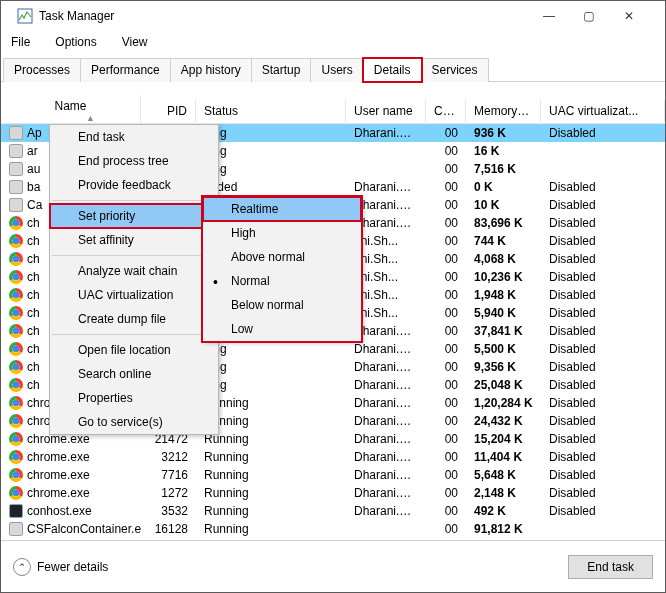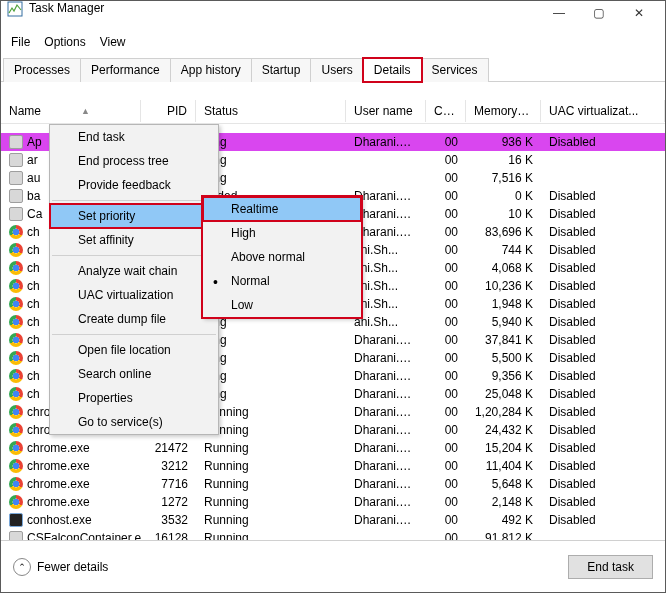--- a/index.html
+++ b/index.html
@@ -1,52 +1,52 @@
 <!DOCTYPE html>
 <html><head>
 <meta charset="utf-8">
 <style>
 * { margin: 0; padding: 0; box-sizing: border-box; font-family: "Segoe UI", Tahoma, sans-serif; font-size: 12px; }
 body { width: 666px; height: 593px; background: #fff; border: 1px solid #5a5a5a; display: flex; flex-direction: column; overflow: hidden; }
 
-.titlebar { display: flex; height: 30px; padding: 0 6px; }
+.titlebar { display: flex; align-items: center; height: 30px; padding: 0 16px; }
 .titlebar .icon { width: 16px; height: 16px; margin-right: 6px; display: inline-flex; align-items: center; justify-content: center; }
 .titlebar .title { flex: 1; font-size: 12px; }
 .titlebar .ctrl { width: 40px; height: 24px; display: flex; align-items: center; justify-content: center; color: #333; }
 
-.menubar { display: flex; padding: 2px 6px 4px; gap: 6px; }
+.menubar { display: flex; padding: 2px 6px 4px; gap: 17px; }
 .menubar span { padding: 2px 4px; }
 
 .tabstrip { display: flex; border-bottom: 1px solid #d0d0d0; padding-left: 2px; margin-top: 2px; }
 .tabstrip .tab { padding: 4px 10px; border: 1px solid #d0d0d0; border-bottom: none; margin-right: -1px; background: #f7f7f7; position: relative; top: 1px; }
 .tabstrip .tab.active { background: #fff; border-bottom: 1px solid #fff; z-index: 2; }
 .tabstrip .tab.hl { outline: 2px solid #d0021b; outline-offset: -1px; }
 
 .header-row { display: flex; border-bottom: 1px solid #e5e5e5; margin-top: 16px; height: 26px; align-items: center; }
-.header-cell { padding: 4px 8px; border-right: 1px solid #e5e5e5; overflow: hidden; white-space: nowrap; text-overflow: ellipsis; }
+.header-cell { padding: 4px 8px; border-right: 1px solid #e5e5e5; overflow: hidden; white-space: nowrap; text-overflow: ellipsis; flex-direction: column; }
 .col-name { width: 140px; display: flex; align-items: center; }
 .col-pid { width: 55px; text-align: right; }
 .col-status { width: 150px; }
 .col-user { width: 80px; }
 .col-cpu { width: 40px; text-align: right; }
 .col-mem { width: 75px; text-align: left; }
 .col-uac { flex: 1; }
 
 .sort-arrow { margin-left: 40px; font-size: 9px; color: #888; }
 
 .tbody { flex: 1; overflow: hidden; position: relative; }
 .row { display: flex; height: 18px; align-items: center; }
-.row.selected { background: #d946ef; margin-top: 9px; }
+.row.selected { background: #7dd3fc; }
 .cell { padding: 1px 8px; overflow: hidden; white-space: nowrap; text-overflow: ellipsis; }
 .cell.col-name { width: 140px; display: flex; align-items: center; gap: 4px; }
 .cell.col-pid { width: 55px; text-align: right; }
 .cell.col-status { width: 150px; }
 .cell.col-user { width: 80px; }
 .cell.col-cpu { width: 40px; text-align: right; }
-.cell.col-mem { width: 75px; text-align: right; }
+.cell.col-mem { width: 75px; text-align: left; font-weight: bold; }
 .cell.col-uac { flex: 1; }
 
 .proc-icon { width: 14px; height: 14px; display: inline-block; background: #2e77ba; border-radius: 2px; flex-shrink: 0; }
 .proc-icon.chrome { background: radial-gradient(circle at 50% 50%, #4285f4 30%, #fff 31%, #fff 35%, transparent 36%), conic-gradient(#ea4335 0 120deg, #fbbc05 120deg 240deg, #34a853 240deg 360deg); border-radius: 50%; }
 .proc-icon.generic { background: #d8d8d8; border: 1px solid #9e9e9e; }
 .proc-icon.conhost { background: #222; border: 1px solid #7aa8d9; }
 
 .footer { border-top: 1px solid #d0d0d0; display: flex; align-items: center; padding: 10px 12px; height: 52px; }
 .fewer { display: flex; align-items: center; gap: 6px; }
 .fewer .circ { width: 18px; height: 18px; border: 1px solid #888; border-radius: 50%; display: flex; align-items: center; justify-content: center; font-size: 9px; }
@@ -401,20 +401,21 @@
       <div class="item">Open file location</div>
       <div class="item">Search online</div>
       <div class="item">Properties</div>
       <div class="item">Go to service(s)</div>
     </div>
     <div class="ctxmenu menu-outline" id="menu2">
       <div class="item hl">Realtime</div>
       <div class="item">High</div>
       <div class="item">Above normal</div>
       <div class="item dot">Normal</div>
+      <div class="item">Below normal</div>
       <div class="item">Low</div>
     </div>
   </div>
 
 <div class="footer">
   <div class="fewer">
     <span class="circ">⌃</span>
     <span>Fewer details</span>
   </div>
   <button class="endtask">End task</button>

